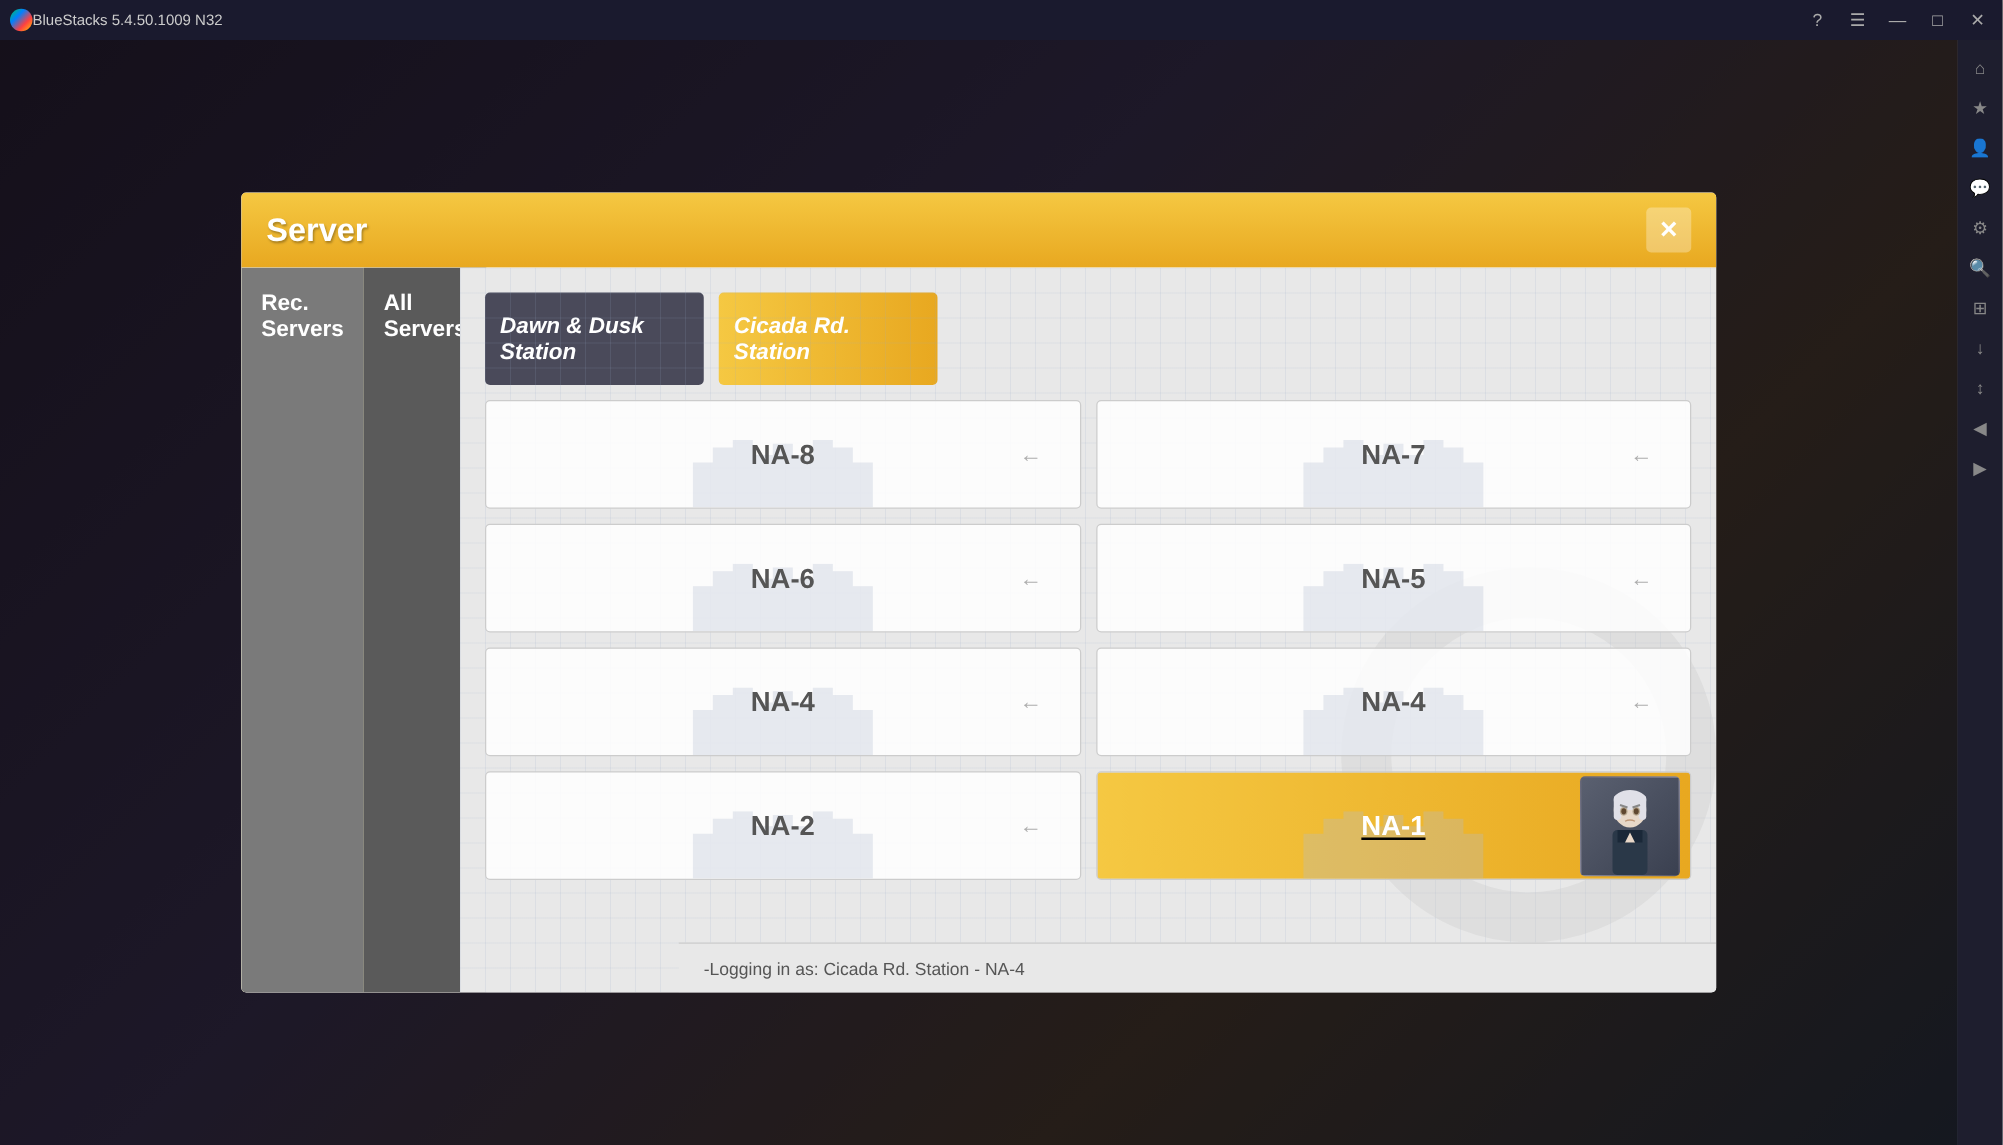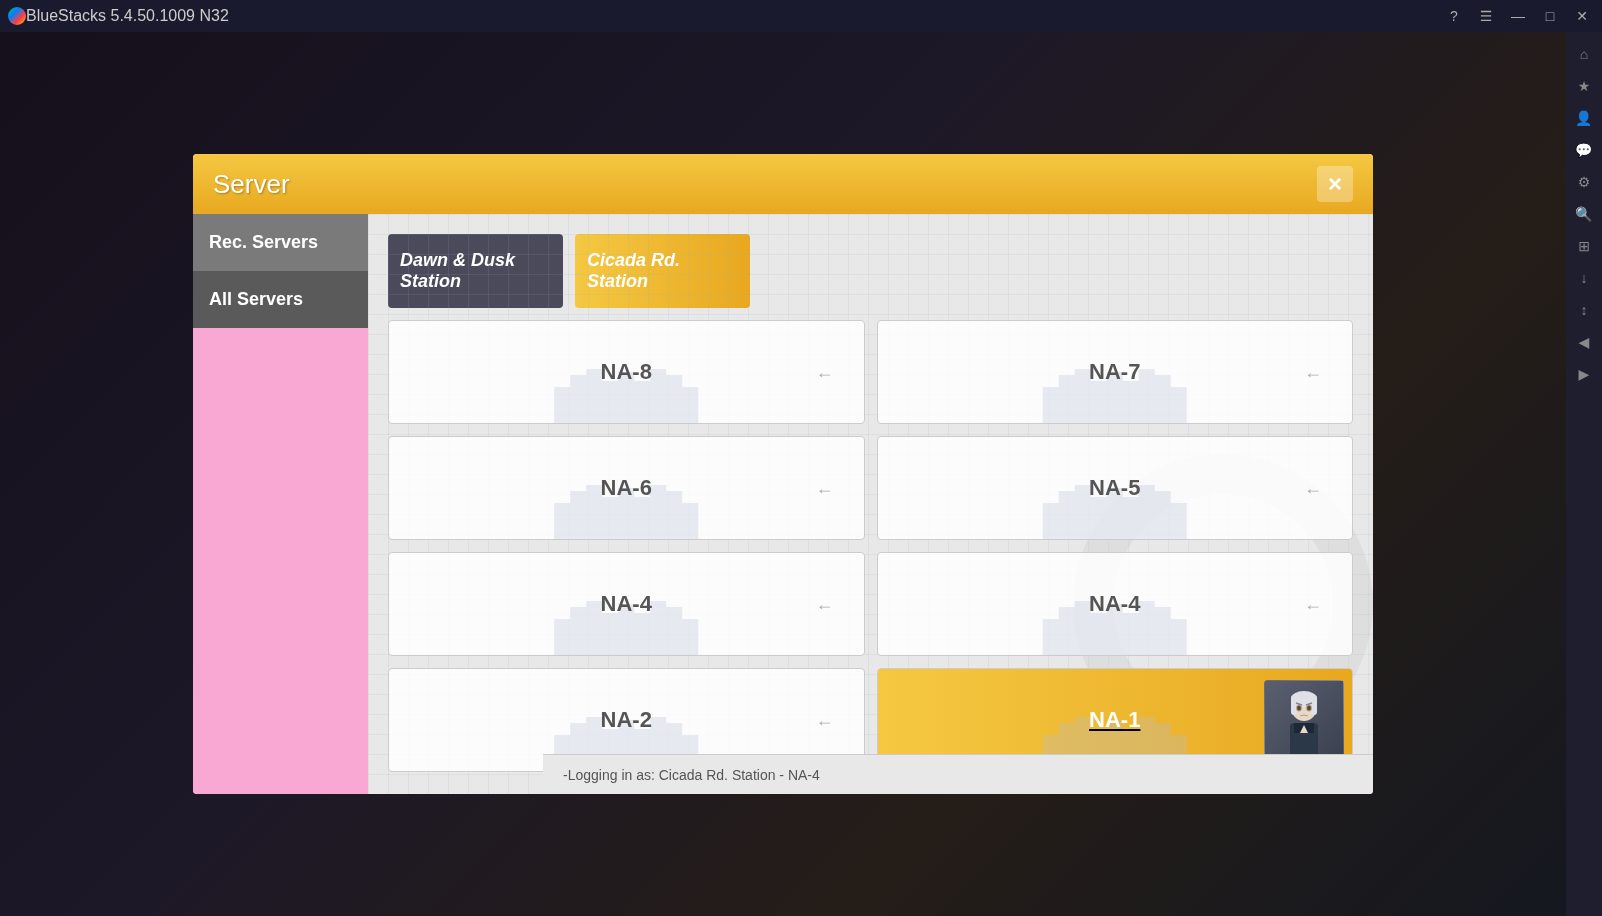--- a/index.html
+++ b/index.html
@@ -28,21 +28,21 @@
       right: 0;
       height: 32px;
       background: #1a1a2e;
       display: flex;
       align-items: center;
       padding: 0 8px;
       z-index: 100;
     }
     .topbar-title {
       color: #ccc;
-      font-size: 16px;
+      font-size: 12px;
       flex: 1;
     }
     .topbar-icons {
       display: flex;
       gap: 8px;
     }
     .topbar-icon {
       width: 24px;
       height: 24px;
       display: flex;
@@ -122,21 +122,21 @@
       background: linear-gradient(to bottom, #f5c842, #e8a820);
       height: 60px;
       display: flex;
       align-items: center;
       padding: 0 20px;
       flex-shrink: 0;
     }
     .modal-title {
       color: #fff;
       font-size: 26px;
-      font-weight: normal;
+      font-weight: bold;
       text-shadow: 1px 1px 2px rgba(0,0,0,0.3);
       flex: 1;
     }
     .modal-close {
       width: 36px;
       height: 36px;
       background: rgba(255,255,255,0.3);
       border: none;
       border-radius: 4px;
       color: #fff;
@@ -151,24 +151,24 @@
     
     .modal-body {
       display: flex;
       flex: 1;
       overflow: hidden;
     }
 
     
     .nav-sidebar {
       width: 175px;
-      background: #f9a8d4;
+      background: #fef9c3;
       flex-shrink: 0;
       display: flex;
-      flex-direction: column;
+      flex-direction: row;
     }
     .nav-item {
       padding: 18px 16px;
       color: #fff;
       font-size: 18px;
       font-weight: bold;
       cursor: pointer;
     }
     .nav-item.inactive {
       background: #7a7a7a;
@@ -201,21 +201,21 @@
     .server-grid {
       display: grid;
       grid-template-columns: 1fr 1fr;
       gap: 12px;
       position: relative;
       z-index: 1;
     }
 
     
     .server-card {
-      height: 104px;
+      height: 87px;
       background: rgba(255,255,255,0.85);
       border: 1px solid #ccc;
       border-radius: 4px;
       display: flex;
       align-items: center;
       justify-content: center;
       cursor: pointer;
       position: relative;
       overflow: hidden;
       transition: background 0.15s;

